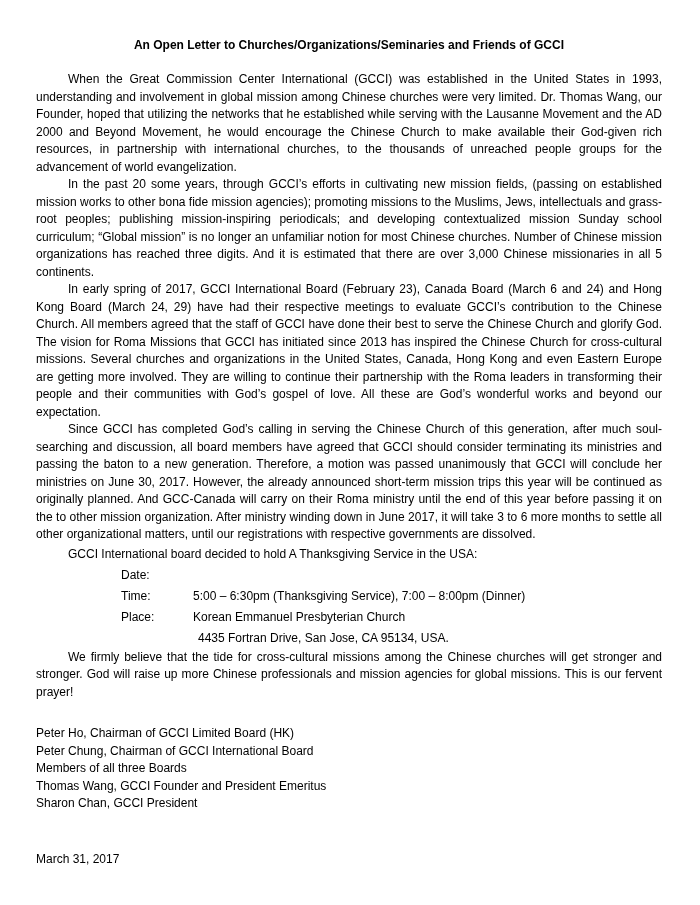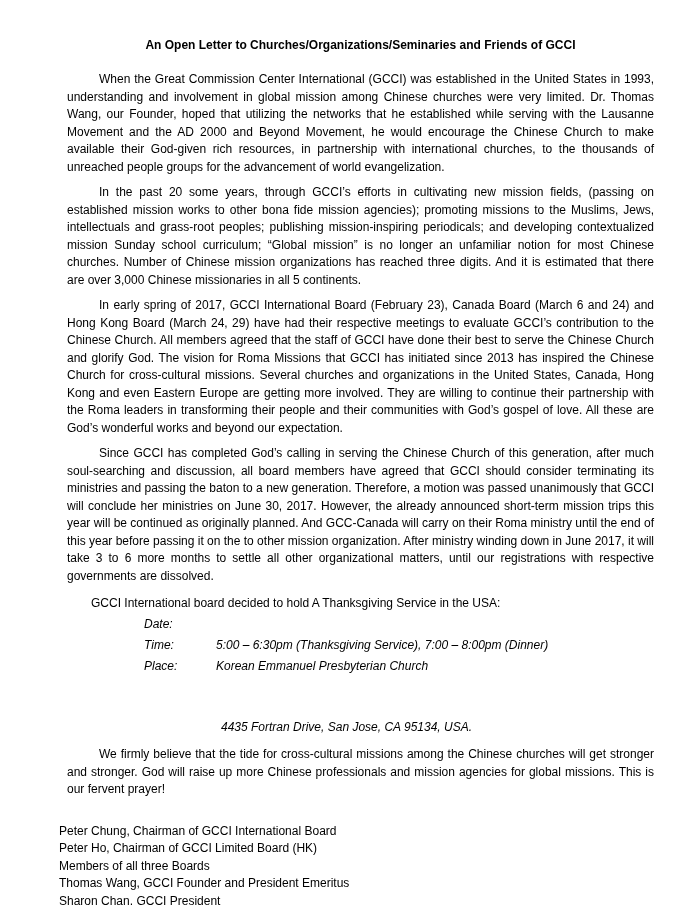--- a/index.html
+++ b/index.html
@@ -6,63 +6,61 @@
     margin: 0;
     padding: 0;
     background: #ffffff;
   }
   .page {
     width: 700px;
     height: 905px;
     margin: 0 auto;
     background: #ffffff;
     box-sizing: border-box;
-    padding: 36px 38px 0 59px;
+    padding: 36px 38px 0 36px;
     font-family: "Liberation Sans", "DejaVu Sans", sans-serif;
     font-size: 12px;
     line-height: 17.5px;
     color: #000000;
     overflow: hidden;
   }
   .title {
     text-align: center;
     font-weight: bold;
     font-size: 12px;
     line-height: 19px;
     margin-bottom: 16px;
   }
   .para {
-    margin: 8px;
+    margin: 0;
     text-align: justify;
     text-indent: 32px;
   }
   .announce {
     margin: 0;
     text-indent: 32px;
     line-height: 21px;
   }
   .event {
     margin: 0;
   }
   .event-row {
     display: flex;
     padding-left: 85px;
     line-height: 21px;
-    font-style: italic;
   }
   .event-label {
     flex: 0 0 72px;
     width: 72px;
   }
   .event-value {
     flex: 1 1 auto;
   }
   .event-value.addr {
     padding-left: 5px;
-    margin-top: 40px;
   }
   .signatures {
     margin-top: 24px;
   }
   .sig-line {
     line-height: 17.5px;
   }
   .sent-date {
     margin-top: 38px;
     line-height: 17.5px;
@@ -98,22 +96,22 @@
     </div>
     <div class="event-row">
       <span class="event-label"></span>
       <span class="event-value addr">4435 Fortran Drive, San Jose, CA 95134, USA.</span>
     </div>
   </div>
 
   <p class="para">We firmly believe that the tide for cross-cultural missions among the Chinese churches will get stronger and stronger. God will raise up more Chinese professionals and mission agencies for global missions.  This is our fervent prayer!</p>
 
   <div class="signatures">
+    <div class="sig-line">Peter Ho, Chairman of GCCI Limited Board (HK)</div>
     <div class="sig-line">Peter Chung, Chairman of GCCI International Board</div>
-    <div class="sig-line">Peter Ho, Chairman of GCCI Limited Board (HK)</div>
     <div class="sig-line">Members of all three Boards</div>
     <div class="sig-line">Thomas Wang, GCCI Founder and President Emeritus</div>
     <div class="sig-line">Sharon Chan, GCCI President</div>
   </div>
 
   <div class="sent-date">March 31, 2017</div>
 
 </div>
 
 </body></html>

